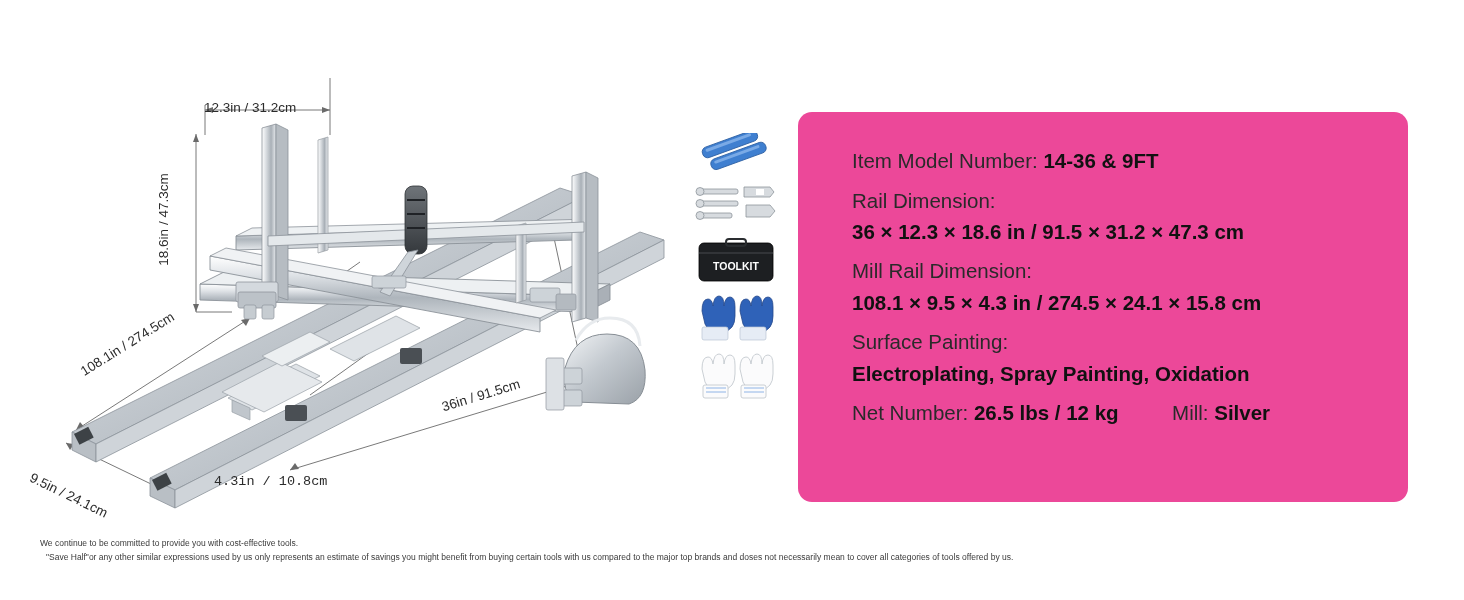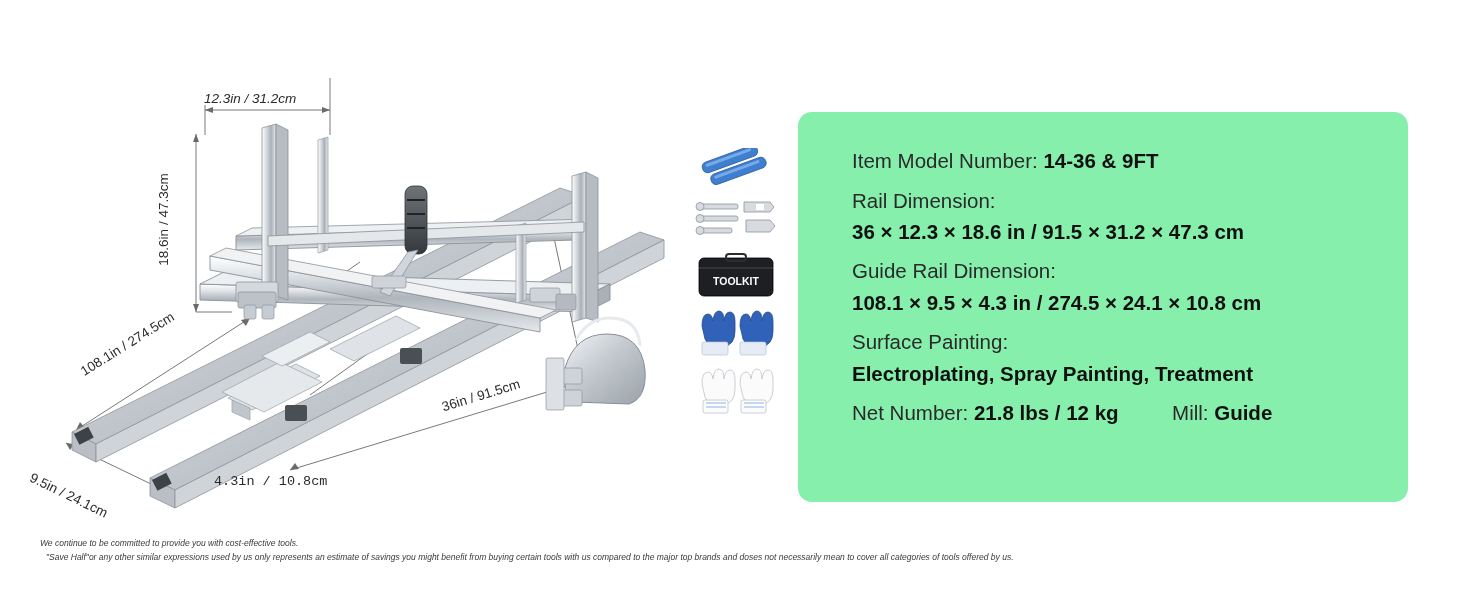--- a/index.html
+++ b/index.html
@@ -26,31 +26,31 @@
     position: absolute;
     font-size: 13.5px;
     color: #2b2b2b;
     white-space: nowrap;
     font-family: "Liberation Sans", sans-serif;
   }
 
   
   #accessories {
     position: absolute;
-    left: 690px; top: 140px;
+    left: 690px; top: 125px;
     width: 110px; height: 270px;
   }
   .acc-row { position: absolute; }
 
   
   #spec-card {
     position: absolute;
     left: 798px; top: 112px;
     width: 610px; height: 390px;
-    background: #86efac;
+    background: #ec4899;
     border-radius: 14px;
     padding: 36px 0 0 54px;
   }
   .spec-line {
     font-size: 20.5px;
     color: #2a2a2a;
     line-height: 1.25;
     margin-bottom: 7px;
     white-space: nowrap;
   }
@@ -58,21 +58,20 @@
   .spec-line .val { font-weight: bold; color: #111; }
   .spec-block { margin-bottom: 14px; }
   .spec-block .row2 { font-size: 20.5px; font-weight: bold; color: #111; margin-top: 0; }
   .inline-gap { display: inline-block; width: 42px; }
 
   
   #footer {
     position: absolute;
     left: 40px; top: 538px;
     width: 1100px;
-    font-style: italic;
   }
   #footer p {
     margin: 0 0 3px 0;
     font-size: 8.5px;
     color: #3a3a3a;
     line-height: 1.35;
     font-family: "Liberation Sans", sans-serif;
   }
   #footer p.indent { margin-left: 6px; }
 </style>
@@ -201,21 +200,21 @@
       <rect x="546" y="358" width="18" height="52" rx="2" fill="#dde1e5" stroke="#8f969d" stroke-width="0.7"></rect>
     </g>
 
     <g>
       <polygon points="222,392 264,412 322,382 280,362" fill="#e6e9ec" stroke="#9aa1a8" stroke-width="0.7"></polygon>
       <polygon points="232,400 250,408 250,420 232,412" fill="#c0c6cc" stroke="#9aa1a8" stroke-width="0.7"></polygon>
       <polygon points="262,356 282,366 330,342 310,332" fill="#eceff1" stroke="#9aa1a8" stroke-width="0.7"></polygon>
     </g>
   </svg>
 
-  <div class="dim-label" style="left:204px; top:91px;font-style:italic;">12.3in / 31.2cm</div>
+  <div class="dim-label" style="left:204px; top:100px;">12.3in / 31.2cm</div>
 
   <div class="dim-label" style="left:117px; top:212px; transform:rotate(-90deg); transform-origin:center;">18.6in / 47.3cm</div>
 
   <div class="dim-label" style="left:78px; top:366px; transform:rotate(-32deg); transform-origin:left top;">108.1in / 274.5cm</div>
 
   <div class="dim-label" style="left:440px; top:400px; transform:rotate(-17deg); transform-origin:left top;">36in / 91.5cm</div>
 
   <div class="dim-label" style="left:34px; top:470px; transform:rotate(26deg); transform-origin:left top;">9.5in / 24.1cm</div>
 
   <div class="dim-label" style="left:214px; top:474px;font-family:Liberation Mono, monospace;">4.3in / 10.8cm</div>
@@ -296,34 +295,34 @@
     <span class="lbl">Item Model Number:</span>
     <span class="val">14-36 &amp; 9FT</span>
   </div>
 
   <div class="spec-block">
     <div class="spec-line"><span class="lbl">Rail Dimension:</span></div>
     <div class="row2">36 × 12.3 × 18.6 in / 91.5 × 31.2 × 47.3 cm</div>
   </div>
 
   <div class="spec-block">
-    <div class="spec-line"><span class="lbl">Guide Rail Dimension:</span></div>
-    <div class="row2">108.1 × 9.5 × 4.3 in / 274.5 × 24.1 × 10.8 cm</div>
+    <div class="spec-line"><span class="lbl">Mill Rail Dimension:</span></div>
+    <div class="row2">108.1 × 9.5 × 4.3 in / 274.5 × 24.1 × 15.8 cm</div>
   </div>
 
   <div class="spec-block">
     <div class="spec-line"><span class="lbl">Surface Painting:</span></div>
-    <div class="row2">Electroplating, Spray Painting, Treatment</div>
+    <div class="row2">Electroplating, Spray Painting, Oxidation</div>
   </div>
 
   <div class="spec-line">
     <span class="lbl">Net Number:</span>
-    <span class="val">21.8 lbs / 12 kg</span>
+    <span class="val">26.5 lbs / 12 kg</span>
     <span class="inline-gap"></span>
     <span class="lbl">Mill:</span>
-    <span class="val">Guide</span>
+    <span class="val">Silver</span>
   </div>
 </div>
 
 <div id="footer">
   <p>We continue to be committed to provide you with cost-effective tools.</p>
   <p class="indent">"Save Half"or any other similar expressions used by us only represents an estimate of savings you might benefit from buying certain tools with us compared to the major top brands and doses not necessarily mean to cover all categories of tools offered by us.</p>
 </div>
 
 </body></html>

